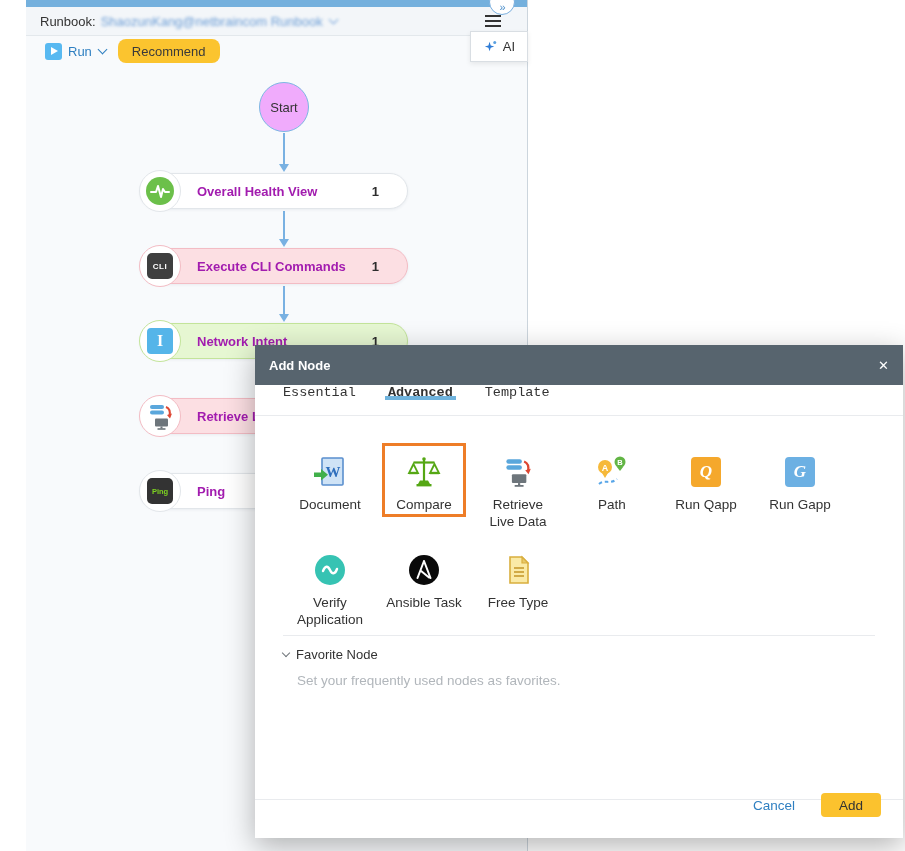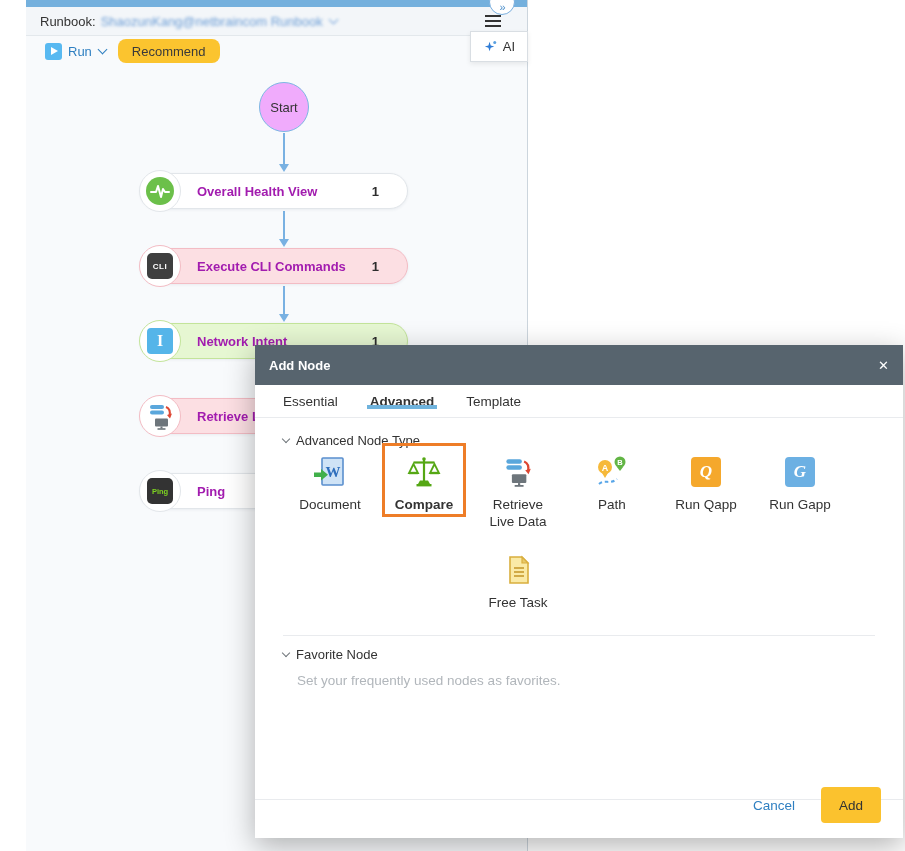--- a/index.html
+++ b/index.html
@@ -66,22 +66,22 @@
     font-size:7.5px; font-weight:bold; display:flex; align-items:center; justify-content:center; }
   .hidden-plus { position:absolute; left:243px; top:556px; width:20px; height:20px; border-radius:50%;
     background:#2e7cd5; z-index:1; }
 
   
   .dialog { position:absolute; left:255px; top:345px; width:648px; height:493px; background:#fff;
     box-shadow:0 8px 28px rgba(0,0,0,.3); z-index:10; }
   .dialog-header { height:40px; background:#57646e; color:#fff; display:flex; align-items:center;
     padding:0 14px; font-size:13px; font-weight:bold; }
   .dialog-close { margin-left:auto; font-size:13px; font-weight:normal; cursor:pointer; }
-  .dialog-tabs { display:flex; gap:32px; padding:16px 28px; height:31px; align-items:center;
-    border-bottom:1px solid #e9ebee; }
+  .dialog-tabs { display:flex; gap:32px; padding:0 28px; height:31px; align-items:flex-start;
+    border-bottom:1px solid #e9ebee;font-family:Liberation Mono, monospace; }
   .tab { position:relative; font-size:13.5px; color:#333; display:flex; align-items:center; cursor:pointer; }
   .tab.active { font-weight:bold; }
   .tab.active::after { content:''; position:absolute; left:-3px; right:-3px; bottom:0; height:4px; background:#6fb3dd; }
   .section-head { display:flex; align-items:center; gap:7px; margin:15px 0 0 28px; font-size:13px;
     color:#333; cursor:pointer; }
   .sec-chev { width:6px; height:6px; border-right:1.4px solid #70767b; border-bottom:1.4px solid #70767b;
     transform:rotate(45deg); margin-top:-4px; }
   .type-cell { position:absolute; width:84px; border:3px solid transparent; display:flex;
     flex-direction:column; align-items:center; padding-top:9px; cursor:pointer; }
   .type-cell.selected { border-color:#ee7d27; }
@@ -89,21 +89,21 @@
   .type-label { margin-top:8px; font-size:13.5px; color:#333; text-align:center; line-height:1.25; }
   .sq-badge { width:30px; height:30px; border-radius:4px; color:#fff; display:flex; align-items:center;
     justify-content:center; font-family:"Liberation Serif", serif; font-style:italic; font-weight:bold; font-size:17px; }
   .qapp-badge { background:#f5a82c; }
   .gapp-badge { background:#6cb0e3; }
   .divider { position:absolute; left:28px; right:28px; height:1px; background:#e9ebee; }
   .fav-desc { margin:6px 0 0 42px; font-size:13.5px; color:#b1b6bb; }
   .dialog-footer-line { position:absolute; left:0; right:0; bottom:38px; height:1px; background:#e9ebee; }
   .dialog-footer { position:absolute; right:22px; bottom:18px; height:30px; display:flex; align-items:center; gap:26px; }
   .cancel-link { font-size:13.5px; color:#2e7fc1; cursor:pointer; }
-  .add-button { width:60px; height:36px; background:#fbc22e; border-radius:4px; font-size:13.5px;
+  .add-button { width:60px; height:24px; background:#fbc22e; border-radius:4px; font-size:13.5px;
     color:#333; display:flex; align-items:center; justify-content:center; cursor:pointer; }
 </style>
 </head>
 <body>
 
 <div class="screen">
 
   <div class="left-panel">
     <div class="top-strip"></div>
 
@@ -212,37 +212,33 @@
         <span>Essential</span>
       </div>
       <div class="tab active">
         <span>Advanced</span>
       </div>
       <div class="tab">
         <span>Template</span>
       </div>
     </div>
 
-    <div class="section-head">
-      <span class="sec-chev"></span>
-      <span>Advanced Node Type</span>
-    </div>
 
     <div class="type-cell" style="left:33px; top:98px;">
       <span class="type-icon">
         <svg width="34" height="34" viewBox="0 0 34 34">
           <rect x="9" y="3" width="21" height="27" rx="1" fill="#cfe3f6" stroke="#5a8fce" stroke-width="1.6"></rect>
           <text x="20" y="22" text-anchor="middle" font-size="15" font-weight="bold" fill="#2f6fbd" font-family="Liberation Serif, serif">W</text>
           <polygon points="1,17.5 8,17.5 8,14 15,19.8 8,25.5 8,22 1,22" fill="#41b04a"></polygon>
         </svg>
       </span>
       <span class="type-label">Document</span>
     </div>
 
-    <div class="type-cell selected" style="left:127px; top:98px;font-weight:bold;">
+    <div class="type-cell selected" style="left:127px; top:98px;">
       <span class="type-icon">
         <svg width="34" height="34" viewBox="0 0 34 34">
           <circle cx="17" cy="4" r="1.8" fill="#55a714"></circle>
           <line x1="17" y1="5" x2="17" y2="26" stroke="#55a714" stroke-width="2.2"></line>
           <line x1="6.5" y1="7.5" x2="27.5" y2="7.5" stroke="#55a714" stroke-width="2.2"></line>
           <path d="M6.5,9 L2,18 L11,18 Z" fill="none" stroke="#55a714" stroke-width="1.8"></path>
           <line x1="2" y1="18" x2="11" y2="18" stroke="#55a714" stroke-width="2.4"></line>
           <path d="M27.5,9 L23,18 L32,18 Z" fill="none" stroke="#55a714" stroke-width="1.8"></path>
           <line x1="23" y1="18" x2="32" y2="18" stroke="#55a714" stroke-width="2.4"></line>
           <path d="M11,29 L23,29 L21,25.5 L13,25.5 Z" fill="#55a714"></path>
@@ -289,33 +285,51 @@
       <span class="type-label">Run Qapp</span>
     </div>
 
     <div class="type-cell" style="left:503px; top:98px;">
       <span class="type-icon">
         <span class="sq-badge gapp-badge">G</span>
       </span>
       <span class="type-label">Run Gapp</span>
     </div>
 
-
+    <div class="type-cell" style="left:33px; top:196px;">
+      <span class="type-icon">
+        <svg width="30" height="30" viewBox="0 0 30 30">
+          <circle cx="15" cy="15" r="15" fill="#36c3b3"></circle>
+          <path d="M8,16 C10,10.5 13,10.5 15,15 C17,19.5 20,19.5 22,14" fill="none" stroke="#fff" stroke-width="2.4" stroke-linecap="round"></path>
+        </svg>
+      </span>
+      <span class="type-label">Verify Application</span>
+    </div>
+
+    <div class="type-cell" style="left:127px; top:196px;">
+      <span class="type-icon">
+        <svg width="30" height="30" viewBox="0 0 30 30">
+          <circle cx="15" cy="15" r="15" fill="#0a0a0a"></circle>
+          <path d="M15,6 L8.5,23 M15,6 L21.5,23 M11.5,15.5 L20,22.5" fill="none" stroke="#fff" stroke-width="2" stroke-linecap="round"></path>
+        </svg>
+      </span>
+      <span class="type-label">Ansible Task</span>
+    </div>
 
     <div class="type-cell" style="left:221px; top:196px;">
       <span class="type-icon">
         <svg width="30" height="32" viewBox="0 0 30 32">
           <path d="M7,3 L19,3 L25,9 L25,29 L7,29 Z" fill="#faeaa6" stroke="#d9ae3e" stroke-width="1.6"></path>
           <path d="M19,3 L19,9 L25,9 Z" fill="#e8c96a" stroke="#d9ae3e" stroke-width="1.2"></path>
           <line x1="11" y1="14" x2="21" y2="14" stroke="#c79a2e" stroke-width="1.6"></line>
           <line x1="11" y1="18" x2="21" y2="18" stroke="#c79a2e" stroke-width="1.6"></line>
           <line x1="11" y1="22" x2="21" y2="22" stroke="#c79a2e" stroke-width="1.6"></line>
         </svg>
       </span>
-      <span class="type-label">Free Task</span>
+      <span class="type-label">Free Type</span>
     </div>
 
     <div class="divider" style="top:290px;"></div>
 
     <div class="section-head" style="margin-top:0; position:absolute; top:302px; left:0;">
       <span class="sec-chev"></span>
       <span>Favorite Node</span>
     </div>
     <div class="fav-desc" style="position:absolute; top:322px; left:0;">Set your frequently used nodes as favorites.</div>
 

